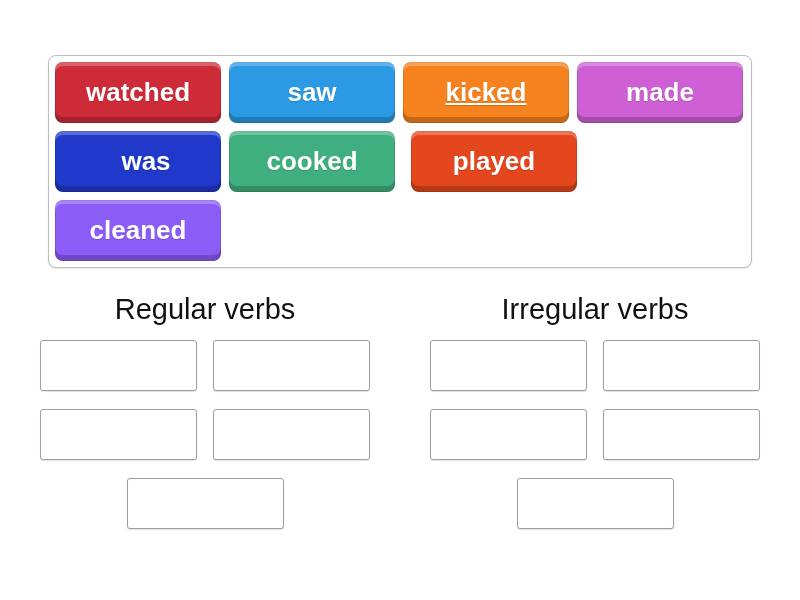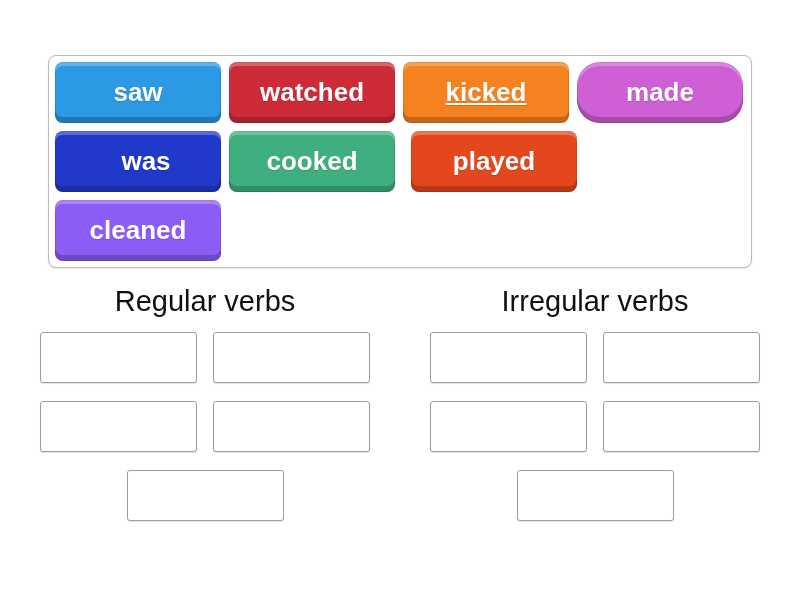--- a/index.html
+++ b/index.html
@@ -47,21 +47,21 @@
     box-shadow:
       inset 0 4px 0 rgba(255,255,255,0.25),
       inset 0 -6px 0 rgba(0,0,0,0.20),
       inset 0 0 0 1px rgba(0,0,0,0.10);
   }
   
   .groups-row {
     display: flex;
     justify-content: center;
     gap: 56px;
-    margin-top: 18px;
+    margin-top: 26px;
   }
   .group {
     width: 334px;
   }
   .group-title {
     margin: 0 0 14px 0;
     text-align: center;
     font-size: 29px;
     font-weight: 400;
     color: #111111;
@@ -81,24 +81,24 @@
     border: 1px solid #9e9e9e;
     border-radius: 3px;
     box-shadow: 0 1px 1px rgba(0,0,0,0.12);
   }
 </style>
 </head>
 <body>
 
 <div class="stage">
   <div class="word-bank">
+      <div class="tile" style="background: rgb(206, 43, 57);">watched</div>
       <div class="tile" style="background: rgb(43, 153, 227);">saw</div>
-      <div class="tile" style="background: rgb(206, 43, 57);">watched</div>
       <div class="tile" style="background: rgb(245, 130, 30); text-decoration: underline;">kicked</div>
-      <div class="tile" style="background: rgb(207, 95, 212); border-radius: 23px;">made</div>
+      <div class="tile" style="background: rgb(207, 95, 212);">made</div>
       <div class="tile" style="background: rgb(33, 57, 203); padding-left: 16px;">was</div>
       <div class="tile" style="background: rgb(63, 175, 127);">cooked</div>
       <div class="tile" style="background: rgb(228, 71, 29); margin-left: 8px;">played</div>
       <div class="tile" style="background: #8b5cf6;">cleaned</div>
     </div>
   <div class="groups-row">
       <section class="group">
         <h2 class="group-title">Regular verbs</h2>
         <div class="slots">
           <div class="slot"></div>

